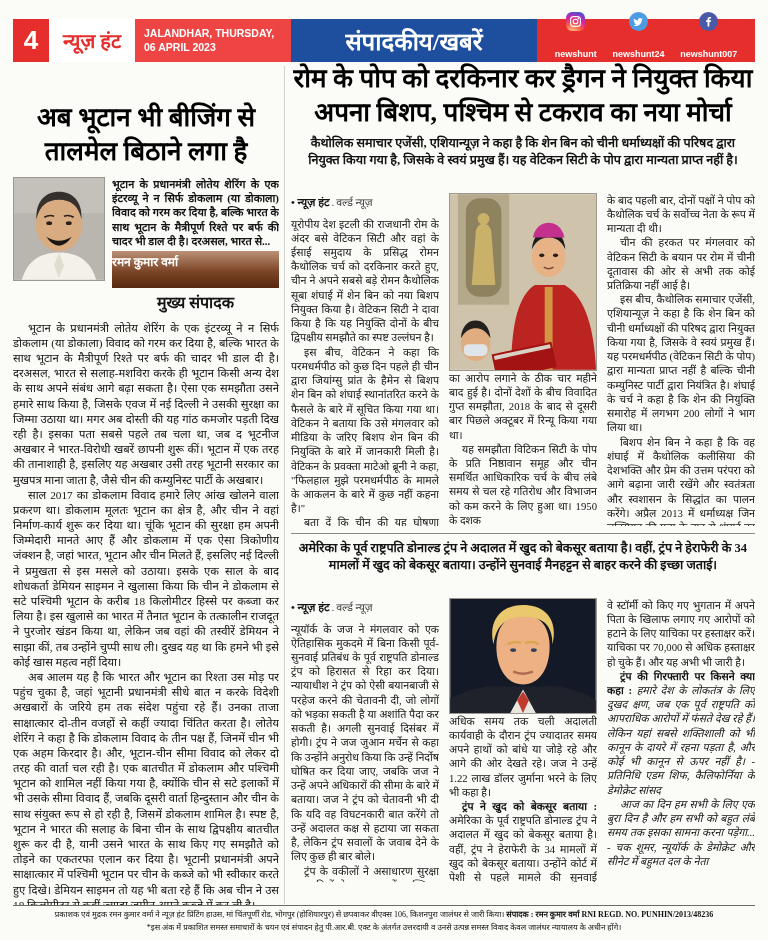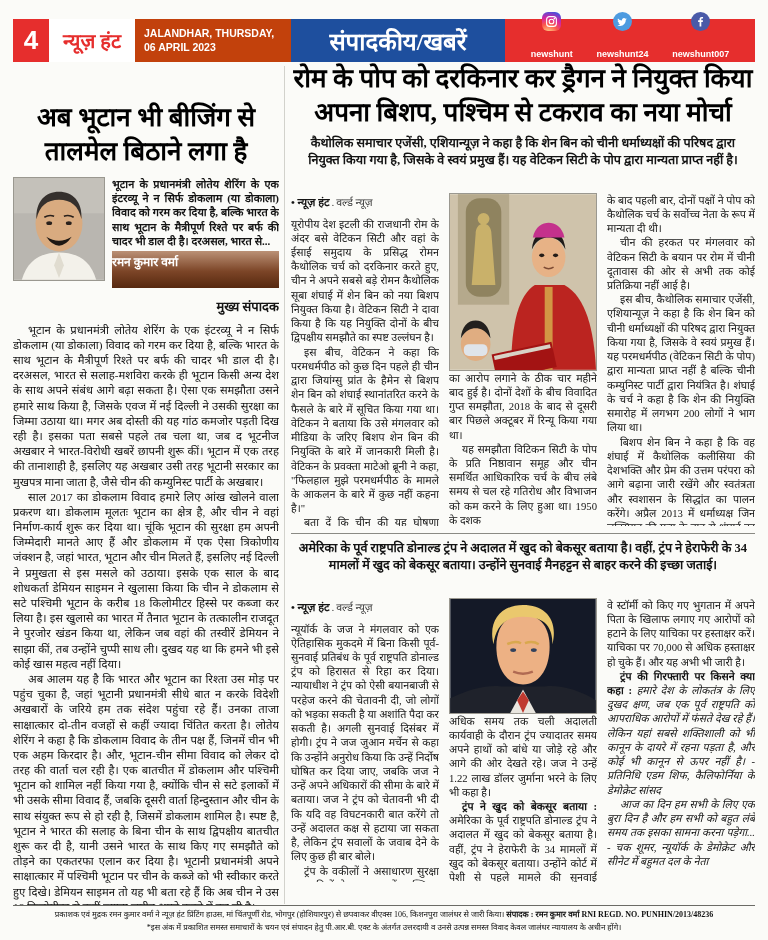--- a/index.html
+++ b/index.html
@@ -6,44 +6,44 @@
   body{width:768px;height:940px;position:relative;background:#fbfbf8;overflow:hidden;
        font-family:"Liberation Serif", serif;color:#141414;}
 
   
   .header{position:absolute;left:13px;top:19px;width:742px;height:43px;display:flex;
           font-family:"Liberation Sans", sans-serif;}
   .hdr-num{width:36px;background:#e62e2d;color:#fff;display:flex;align-items:center;
            justify-content:center;font-size:26px;font-weight:bold;}
   .hdr-logo{width:86px;background:#ffffff;display:flex;align-items:center;justify-content:center;
             color:#e62e2d;font-weight:bold;font-size:20px;font-family:"Liberation Serif",serif;}
-  .hdr-date{width:156px;background:#c2410c;color:#fff;font-weight:bold;font-size:10.5px;
+  .hdr-date{width:156px;background:#ef4444;color:#fff;font-weight:bold;font-size:10.5px;
             line-height:1.3;display:flex;flex-direction:column;justify-content:center;
             padding-left:9px;box-sizing:border-box;}
-  .hdr-section{width:214px;background:#1e4f9e;color:#fff;display:flex;align-items:center;
+  .hdr-section{width:246px;background:#1e4f9e;color:#fff;display:flex;align-items:center;
                justify-content:center;font-weight:bold;font-size:24px;
                font-family:"Liberation Serif",serif;}
   .hdr-social{flex:1;background:#e62e2d;display:flex;align-items:flex-end;
               justify-content:space-evenly;padding:3px 2px 3px 2px;box-sizing:border-box;}
   .social{display:flex;flex-direction:column;align-items:center;gap:18px;}
   .social .handle{color:#fff;font-size:9px;font-weight:bold;}
   .icon-badge{width:19px;height:19px;display:flex;align-items:center;justify-content:center;}
   .ig{border-radius:6px;background:radial-gradient(circle at 30% 120%, #fdf497 0%, #fd5949 40%, #d6249f 65%, #285AEB 95%);}
   .tw{border-radius:50%;background:#4d9be0;}
   .fb{border-radius:50%;background:#4a5aa8;}
 
   
   .left-col{position:absolute;left:13px;top:64px;width:266px;height:842px;overflow:hidden;}
   .ed-headline{font-size:26px;font-weight:bold;text-align:center;line-height:1.32;color:#000;margin-top:37px;}
   .author-row{display:grid;grid-template-columns:92px 1fr;column-gap:7px;margin-top:7px;}
   .ed-photo svg{display:block;border:1px solid #9a9890;box-sizing:border-box;}
   .ed-intro{font-size:11px;font-weight:bold;text-align:justify;line-height:1.3;height:70px;overflow:hidden;}
   .author-banner{margin-top:4px;background:linear-gradient(180deg,#bb9176 0%,#7c4527 55%,#56280f 100%);
                  color:#fff;font-weight:bold;font-size:12px;padding:2px 0 18px;}
-  .author-title{text-align:right;font-weight:bold;font-size:13px;margin-top:9px;}
+  .author-title{text-align:center;font-weight:bold;font-size:16px;margin-top:3px;}
   .ed-body{margin-top:8px;font-size:11.3px;line-height:1.345;text-align:justify;}
   .ed-body p{margin:0;text-indent:15px;}
 
   .v-divider{position:absolute;left:284px;top:66px;width:1px;height:838px;background:#d2d2cc;}
 
   
   .right-sec{position:absolute;left:291px;top:62px;width:464px;}
   .art-headline{font-weight:bold;text-align:center;font-size:26px;line-height:1.3;color:#000;}
   .art-subhead{font-weight:bold;text-align:center;font-size:12.6px;line-height:1.35;
                margin-top:5px;padding:0 4px;}

